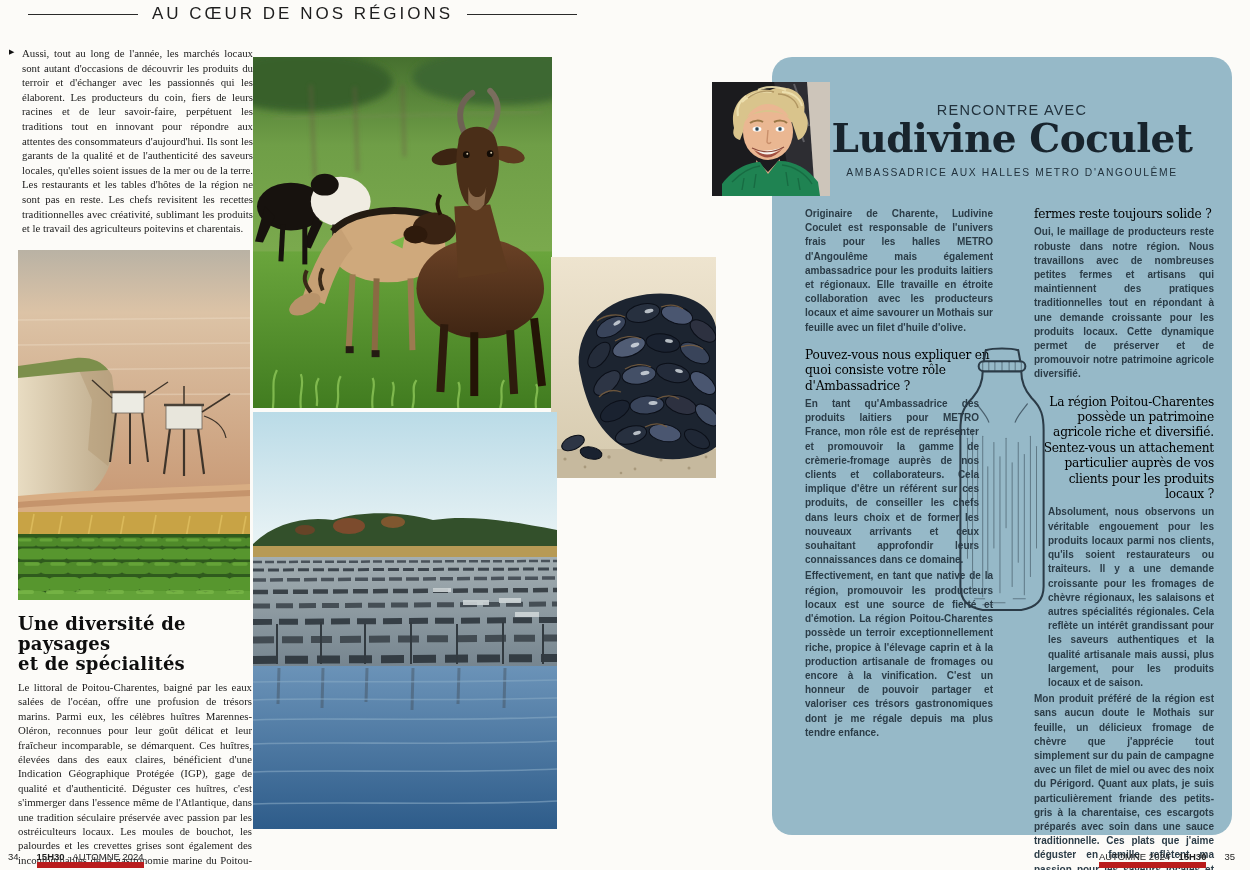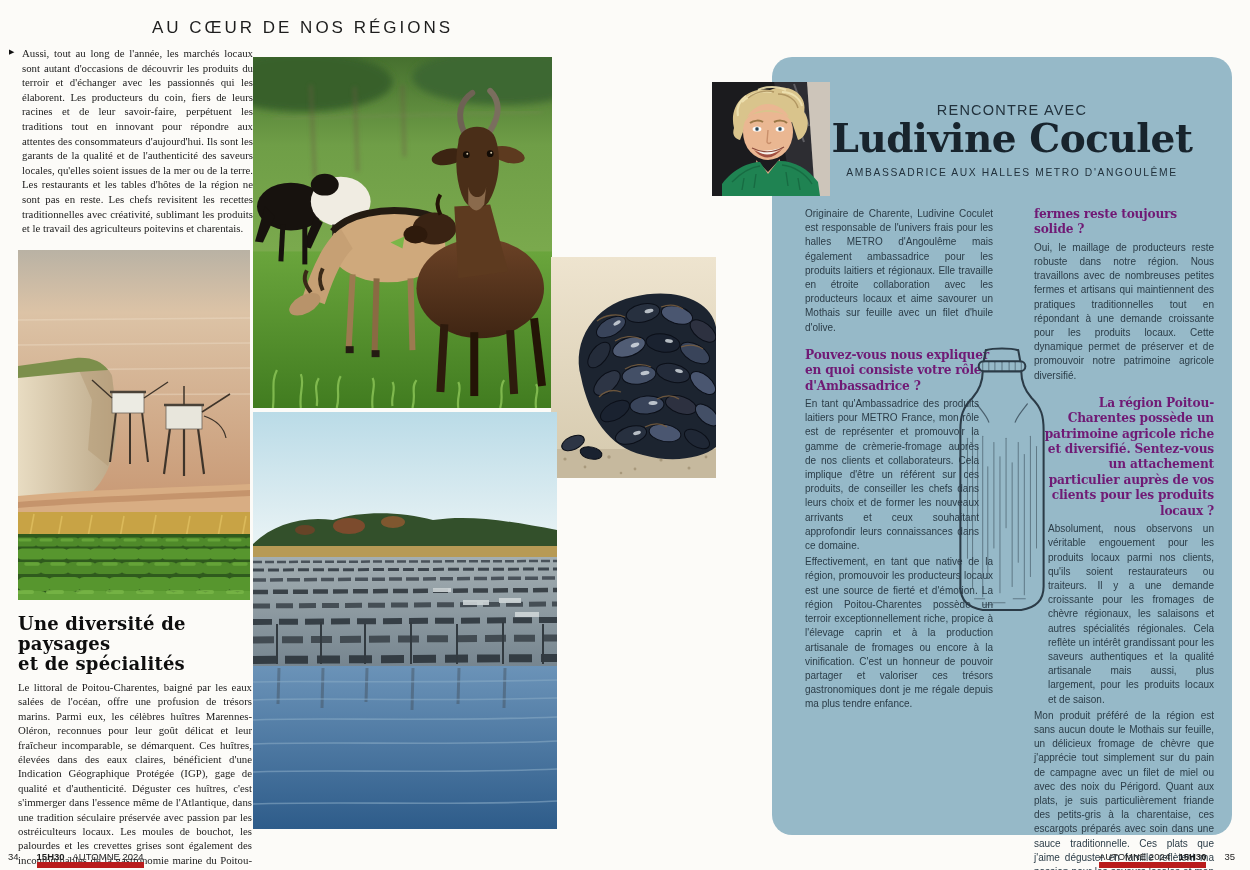--- a/index.html
+++ b/index.html
@@ -3,21 +3,21 @@
 <meta charset="utf-8">
 <style>
   * { margin:0; padding:0; box-sizing:border-box; }
   html,body { background:#e8e8e8; }
   .spread {
     position:relative; width:1250px; height:870px; margin:0 auto;
     background:#fcfbf8; overflow:hidden;
     font-family:"Liberation Serif", serif; color:#1c1c1c;
   }
   
-  .mag-header { position:absolute; left:28px; top:4px; width:549px; display:flex; align-items:center; gap:14px;flex-direction:column; }
+  .mag-header { position:absolute; left:28px; top:4px; width:549px; display:flex; align-items:center; gap:14px; }
   .mag-header .rule { flex:1; height:1px; background:#2a2a2a; }
   .mag-header .title {
     font-family:"Liberation Sans", sans-serif; font-size:17px; letter-spacing:3px;
     color:#1d1d1d; white-space:nowrap; font-weight:400;
   }
   
   .lead-block { position:absolute; left:22px; top:46px; width:231px; }
   .lead-bullet { position:absolute; left:-13px; top:2px; font-size:7px; color:#111; font-family:"DejaVu Sans", sans-serif; }
   .lead-text { font-size:10.8px; line-height:14.6px; text-align:justify; color:#222; }
   .section-block { position:absolute; left:18px; top:614px; width:234px; }
@@ -38,24 +38,24 @@
   .blue-panel { position:absolute; left:772px; top:57px; width:460px; height:778px; background:var(--panel-blue,#96b9c8);border-radius:20px; }
   .panel-kicker { position:absolute; left:70px; top:45px; width:340px; text-align:center;
     font-family:"Liberation Sans", sans-serif; font-size:14.5px; letter-spacing:1.2px; color:#22323d; }
   .panel-name { position:absolute; left:40px; top:58px; width:400px; text-align:center;
     font-family:"DejaVu Serif", serif; font-weight:bold; font-size:39px; letter-spacing:-0.5px; color:#18242d; }
   .panel-role { position:absolute; left:40px; top:110px; width:400px; text-align:center;
     font-family:"Liberation Sans", sans-serif; font-size:10.3px; letter-spacing:1.6px; color:#22323d; }
   .col { position:absolute; top:150px; font-family:"Liberation Sans", sans-serif; color:#2b3c47; }
   .col1 { left:33px; width:188px; }
   .col2 { left:262px; width:180px; }
-  .col .intro, .col .a { font-size:10px; line-height:14.2px; text-align:justify; }
+  .col .intro, .col .a { font-size:10px; line-height:14.2px; text-align:justify;font-weight:bold; }
   .col .q {
-    font-family:"DejaVu Serif", serif; font-weight:bold; font-size:12.2px; line-height:15.4px;
-    color:#701a75; letter-spacing:-0.2px; margin-top:13px; margin-bottom:3px;
+    font-family:"DejaVu Serif", serif; font-weight:normal; font-size:12.2px; line-height:15.4px;
+    color:#000000; letter-spacing:-0.2px; margin-top:13px; margin-bottom:3px;
   }
   .col .a { margin-top:2px; }
   .a1 { margin-right:14px; }
   .q2 { margin-right:50px; }
   .q4 { text-align:right; margin-left:8px; }
   .a4 { margin-left:14px; }
   .q5 { text-align:center; }
   .q3end { margin-top:0 !important; }
   .bottle { position:absolute; left:180px; top:288px; width:100px; height:272px; }
   .bottle svg { width:100%; height:100%; }

